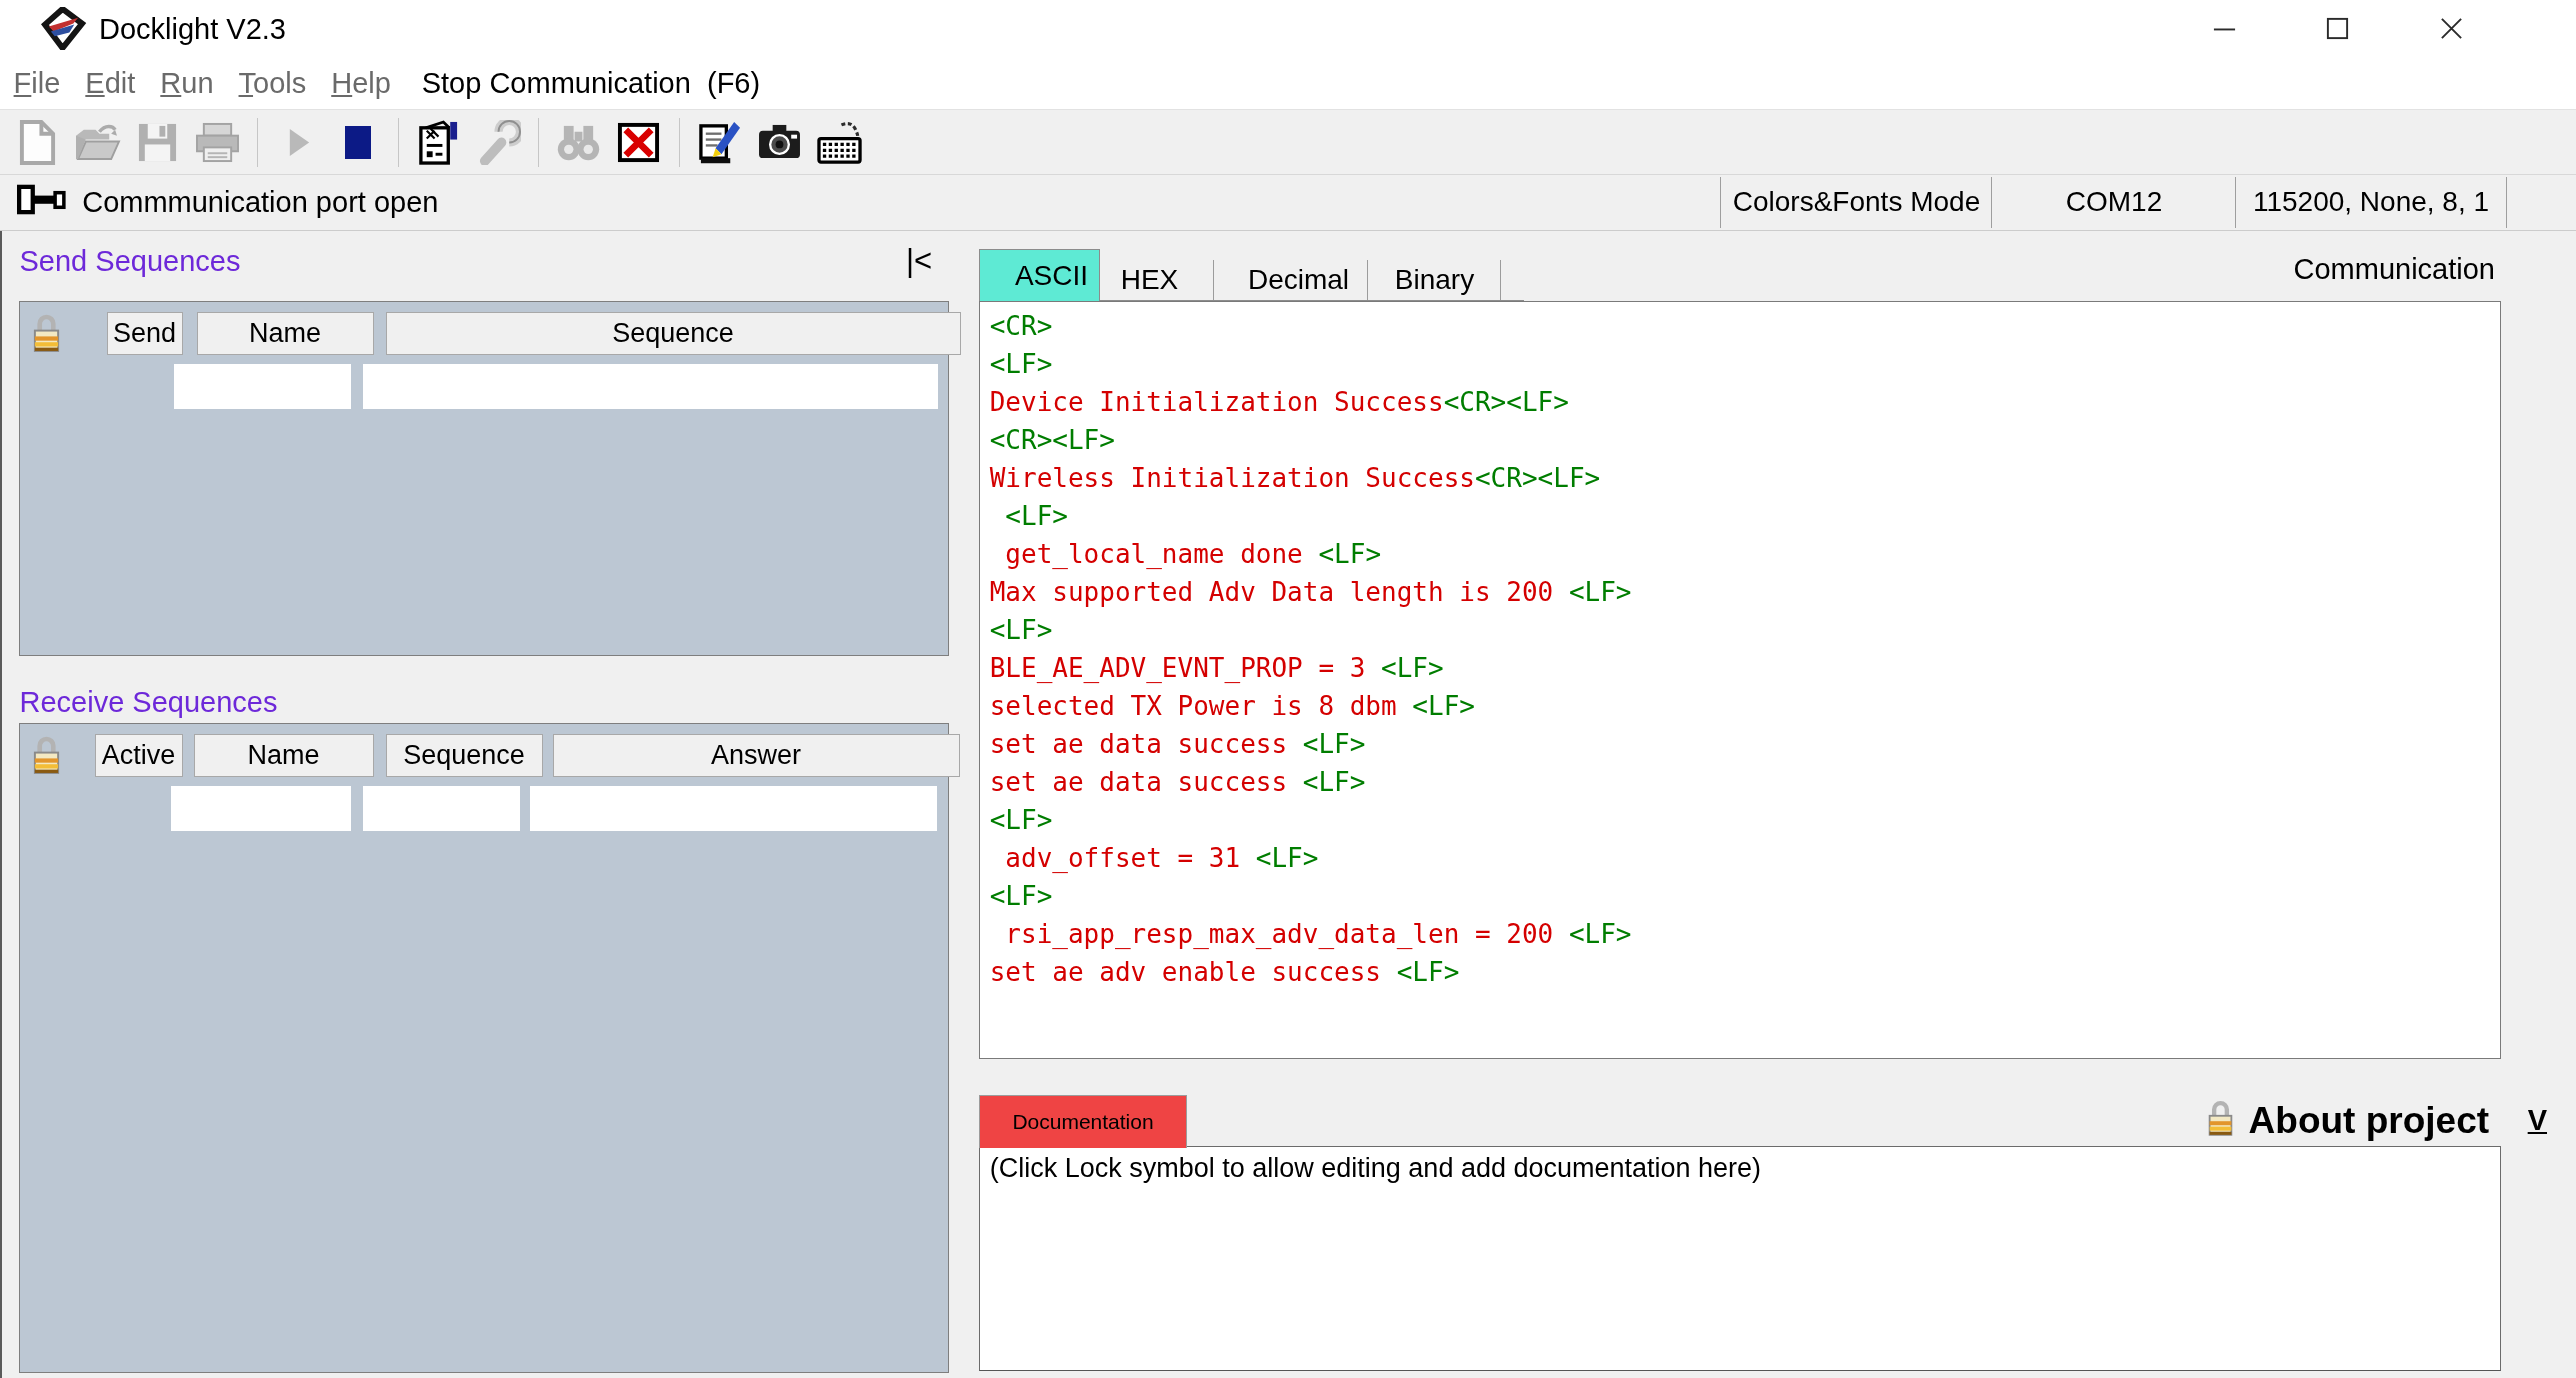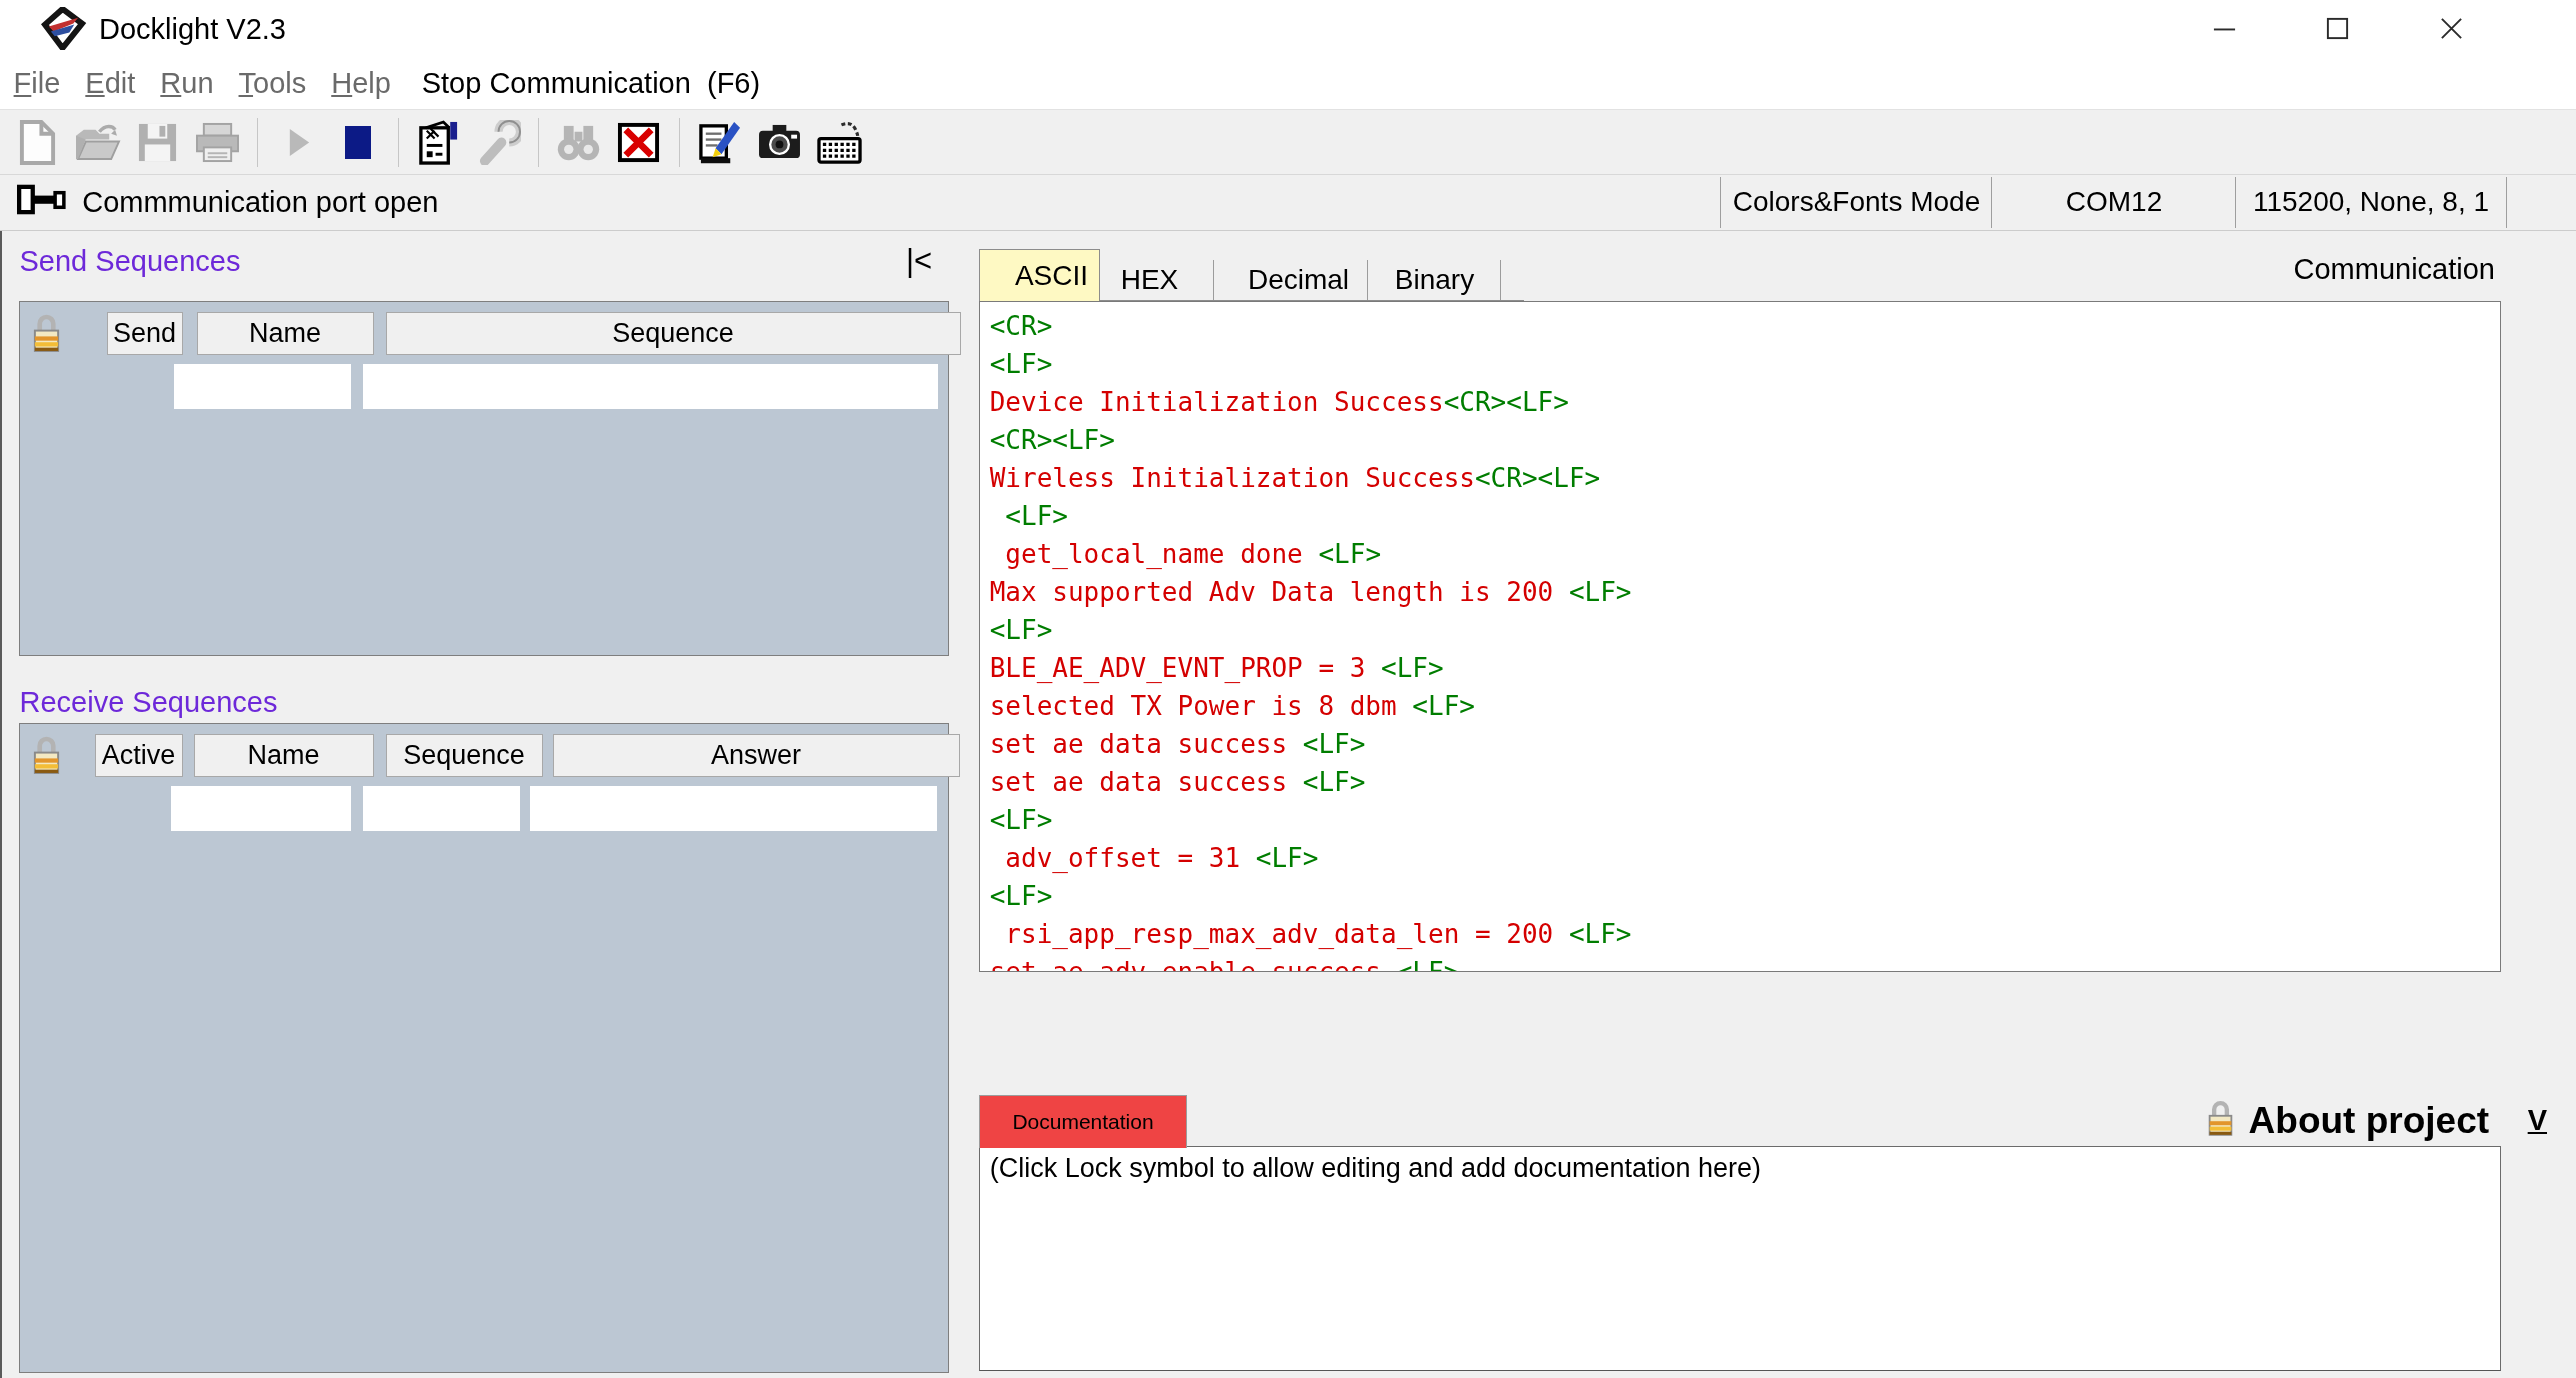--- a/index.html
+++ b/index.html
@@ -49,23 +49,23 @@
   .panel-lock{position:absolute;left:11.7px;top:9.7px;}
   
   .s-col0{left:64px;width:76px;} .s-col1{left:154px;width:177px;} .s-col2{left:343px;width:575px;}
   
   .r-col0{left:52px;width:88px;} .r-col1{left:151px;width:180px;} .r-col2{left:343px;width:157px;} .r-col3{left:510px;width:407px;}
   
   .tabs-row{position:absolute;left:979px;top:249px;width:1522px;height:52px;}
   .tab-underline{position:absolute;left:0;top:51px;width:545px;height:1px;background:#8c8c8c;}
   .tab{position:absolute;top:10.7px;height:40px;display:flex;align-items:center;justify-content:center;
     font-size:28px;border-right:1px solid #9c9c9c;box-sizing:border-box;}
-  .tab.active{top:0;height:52px;background:#fef9c3;border:1px solid #8c8c8c;border-bottom:none;z-index:2;padding-left:24px;}
+  .tab.active{top:0;height:52px;background:#5eead4;border:1px solid #8c8c8c;border-bottom:none;z-index:2;padding-left:24px;}
   .comm-label{position:absolute;left:2191px;top:253px;width:304px;text-align:right;font-size:29px;}
-  .terminal{position:absolute;left:979px;top:301px;width:1522px;height:671px;background:#ffffff;
+  .terminal{position:absolute;left:979px;top:301px;width:1522px;height:758px;background:#ffffff;
     border:1px solid #7a7a7a;box-sizing:border-box;padding:4.9px 9.7px;overflow:hidden;
     font-family:"DejaVu Sans Mono",monospace;font-size:26px;line-height:38px;}
   .tline{white-space:pre;}
   .tline .r{color:var(--data-red);margin-top:22px;}
   .tline .g{color:var(--tag-green);}
   
   .doc-tab{position:absolute;left:979px;top:1095px;width:208px;height:53px;background:#ef4444;
     border:1px solid #9c9c9c;border-bottom:none;box-sizing:border-box;
     display:flex;align-items:center;justify-content:center;font-size:21px;z-index:2;}
   .about-row{position:absolute;left:2206px;top:1097px;height:47px;display:flex;align-items:center;gap:13.6px;}

